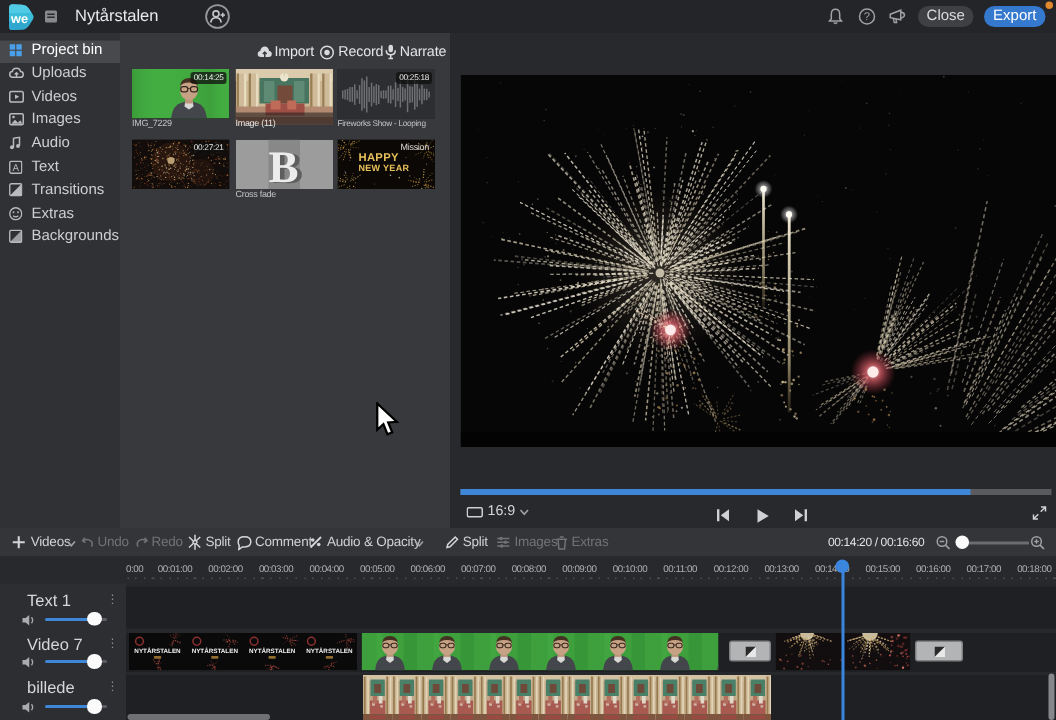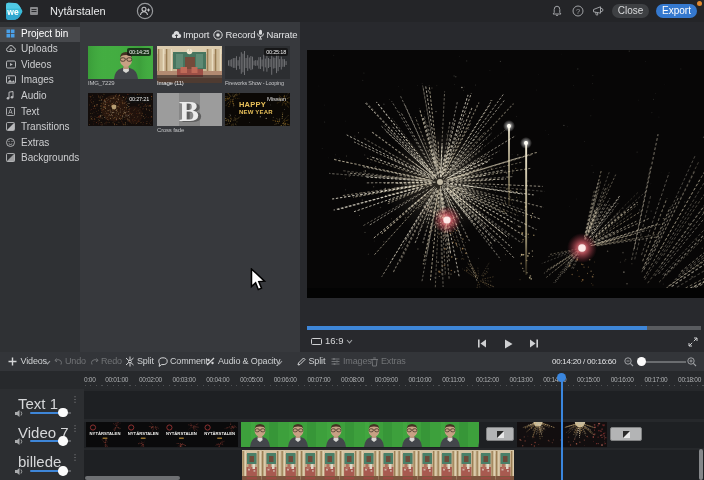--- a/index.html
+++ b/index.html
@@ -25,21 +25,21 @@
 #pbar{position:absolute;left:6.5px;top:304px;width:394px;height:3.5px;background:#595b5f}
 #pfill{position:absolute;left:0;top:0;width:340px;height:3.5px;background:#3e86d8}
 
 #tlbar{position:absolute;left:0;top:352px;width:704px;height:19px;background:#333539}
 .ti{position:absolute;top:0;height:19px;line-height:19px;font-size:9px;letter-spacing:-0.15px;color:#cfd1d3;white-space:nowrap}
 .ti.dim{color:#717376}
 #ruler{position:absolute;left:0;top:371px;width:704px;height:18px;background:#27292c}
 .rt{position:absolute;top:5px;font-size:6.5px;color:#aeb0b2;letter-spacing:-0.3px;white-space:nowrap}
 #tracks{position:absolute;left:0;top:389px;width:704px;height:91px;background:#26282b}
 #theads{position:absolute;left:0;top:0;width:84px;height:91px;background:#2c2e31}
-.tname{position:absolute;left:18px;font-size:15px;color:#d6d7d9}
+.tname{position:absolute;left:18px;font-size:11px;color:#d6d7d9}
 .tdots{position:absolute;left:71px;width:10px;color:#8f9193;font-size:8px;letter-spacing:0}
 .slider{position:absolute;left:30px;width:41px;height:2.4px;background:#3e86d8;border-radius:1px}
 .slider .rest{position:absolute;left:32px;top:0;width:9px;height:2.4px;background:#5b5d61}
 .slider .knob{position:absolute;left:28px;top:-3.6px;width:9.5px;height:9.5px;border-radius:50%;background:#fbfbfb}
 .row{position:absolute;left:84px;width:620px;background:#1e2023}
 .clip{position:absolute;overflow:hidden}
 .trans{position:absolute;top:6px;height:13.5px;background:#b3b4b5;border-radius:2px;border:1px solid #808182}
 .spk{position:absolute;left:14px;width:10px;height:9px}
 </style></head>
 <body>

